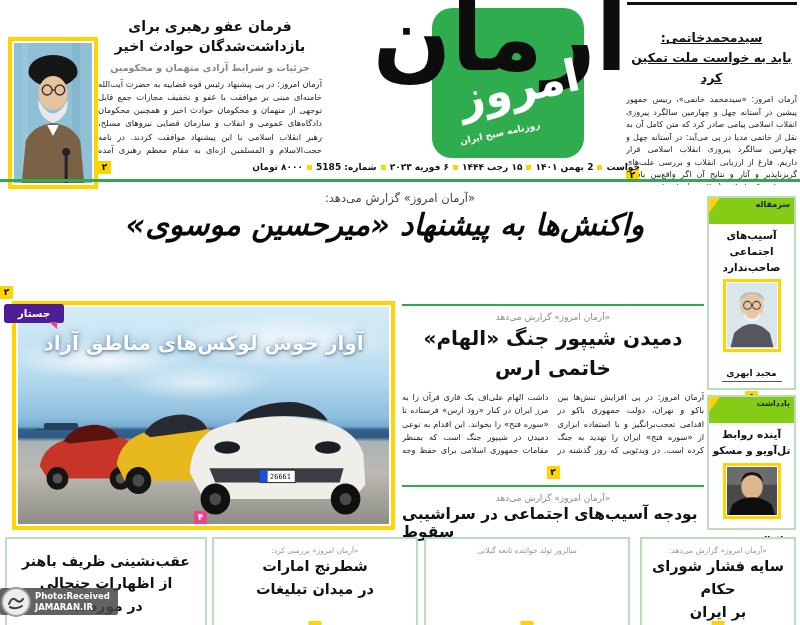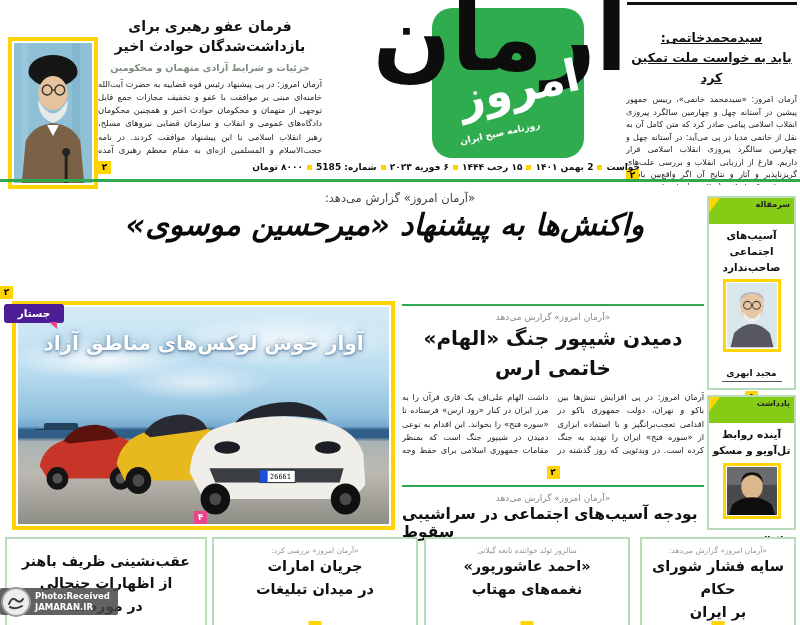--- a/index.html
+++ b/index.html
@@ -326,31 +326,27 @@
     <div class="kicker">«آرمان امروز» گزارش می‌دهد:</div>
     <div class="hl">
       <div>سایه فشار شورای حکام</div>
       <div>بر ایران</div>
     </div>
     <span class="badge bbadge"></span>
   </div>
 
   <div class="bbox b2">
     <div class="kicker">سالروز تولد خواننده نابغه گیلانی</div>
-    <div class="hl">
-      <div>«احمد عاشورپور»</div>
-      <div>نغمه‌های مهتاب</div>
-    </div>
     <span class="badge bbadge"></span>
   </div>
 
   <div class="bbox b3">
     <div class="kicker">«آرمان امروز» بررسی کرد:</div>
     <div class="hl">
-      <div>جریان امارات</div>
+      <div>شطرنج امارات</div>
       <div>در میدان تبلیغات</div>
     </div>
     <span class="badge bbadge"></span>
   </div>
 
   <div class="bbox b4">
     <div class="hl">
       <div>عقب‌نشینی ظریف باهنر</div>
       <div>از اظهارات جنجالی</div>
       <div>در مورد ...</div>

